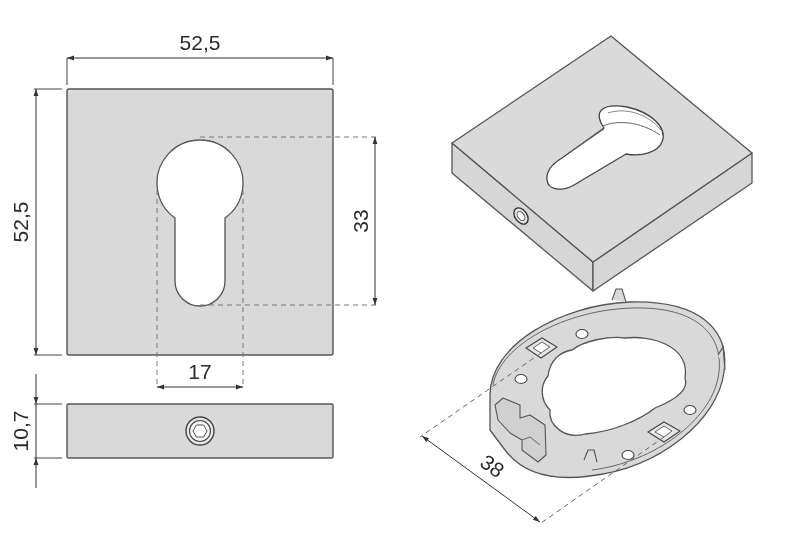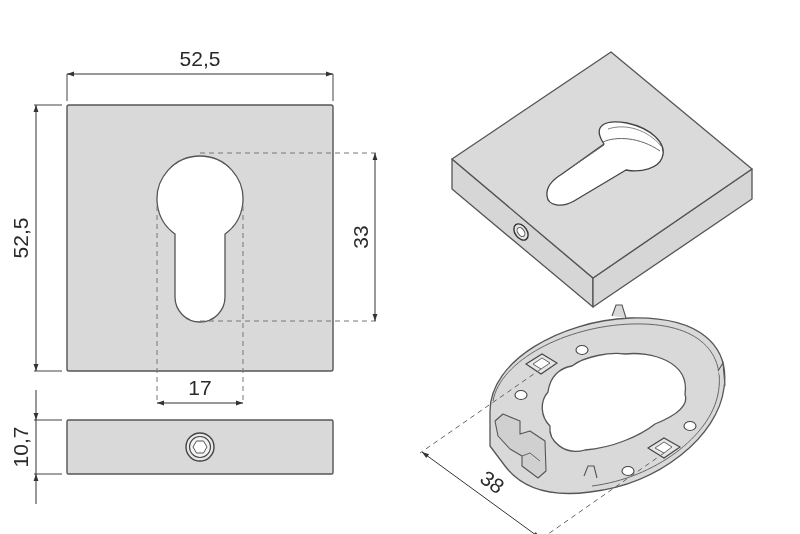--- a/index.html
+++ b/index.html
@@ -1,17 +1,17 @@
 <!DOCTYPE html>
 <html><head>
 <meta charset="utf-8">
 <style>
   html, body { margin: 0; padding: 0; background: #ffffff; }
   body { width: 800px; height: 534px; overflow: hidden; position: relative; font-family: "Liberation Sans", sans-serif; }
-  #stage { position: absolute; left: 0; top: 16px; width: 800px; height: 518px; border-radius: 14px; }
+  #stage { position: absolute; left: 0; top: 0; width: 800px; height: 518px; border-radius: 14px; }
   svg text { font-family: "Liberation Sans", sans-serif; font-size: 21px; fill: #2a2a2a; }
 </style>
 </head>
 <body>
 
 <div id="stage">
 <svg width="800" height="534" viewBox="0 0 800 534" xmlns="http://www.w3.org/2000/svg">
   <defs>
     <marker id="arr" viewBox="0 0 10 10" refX="10" refY="5" markerWidth="9" markerHeight="7" orient="auto-start-reverse" markerUnits="userSpaceOnUse">
       <path d="M0,1.5 L10,5 L0,8.5 z" fill="#333"></path>

